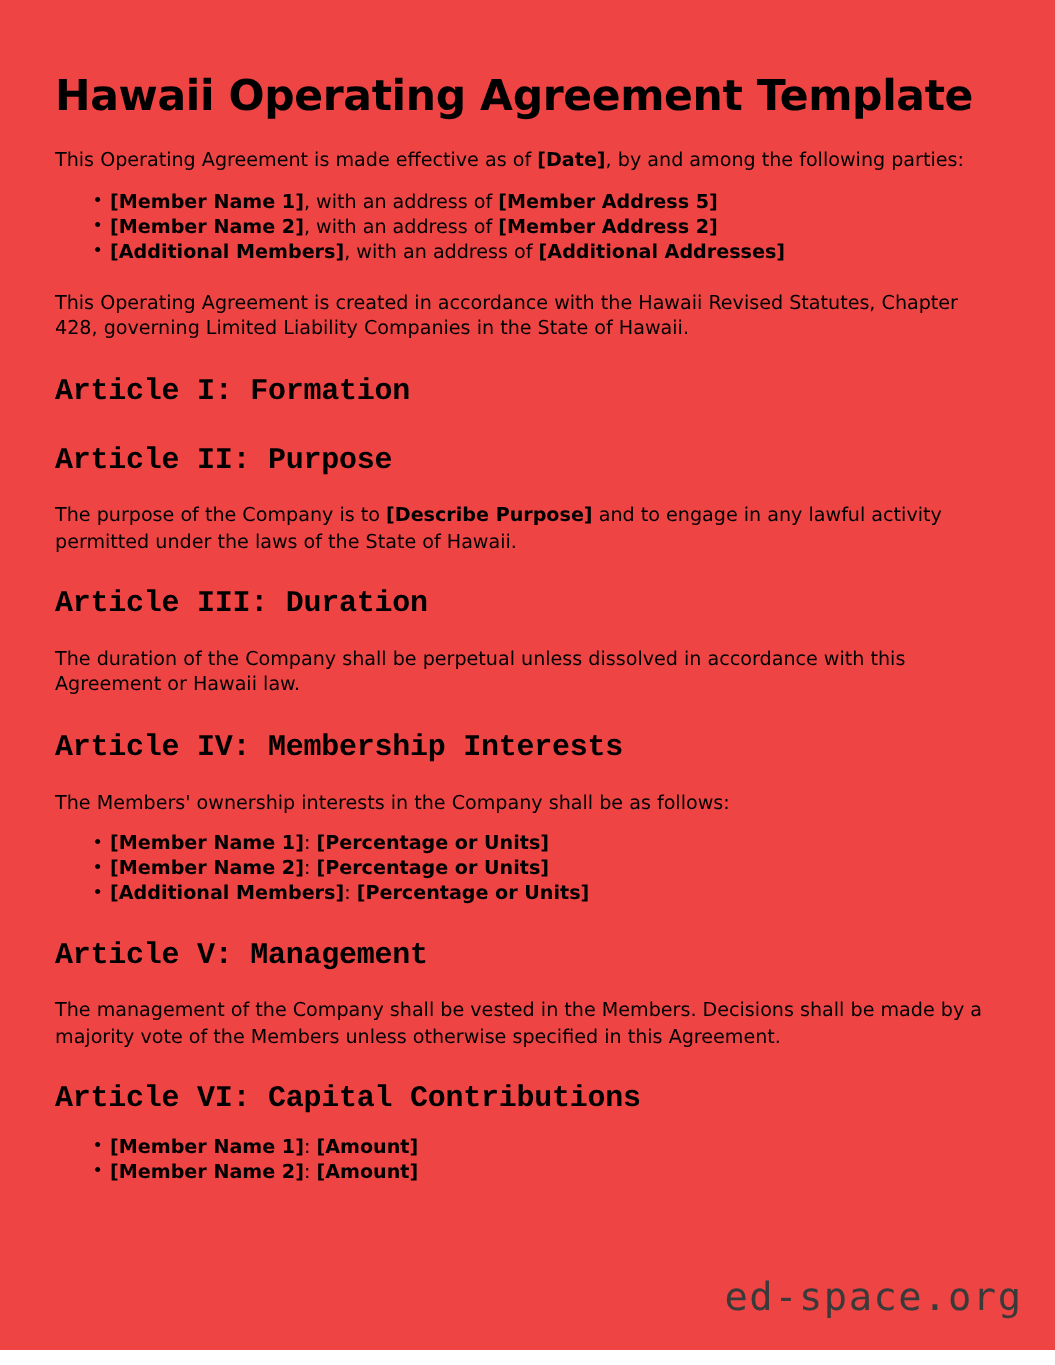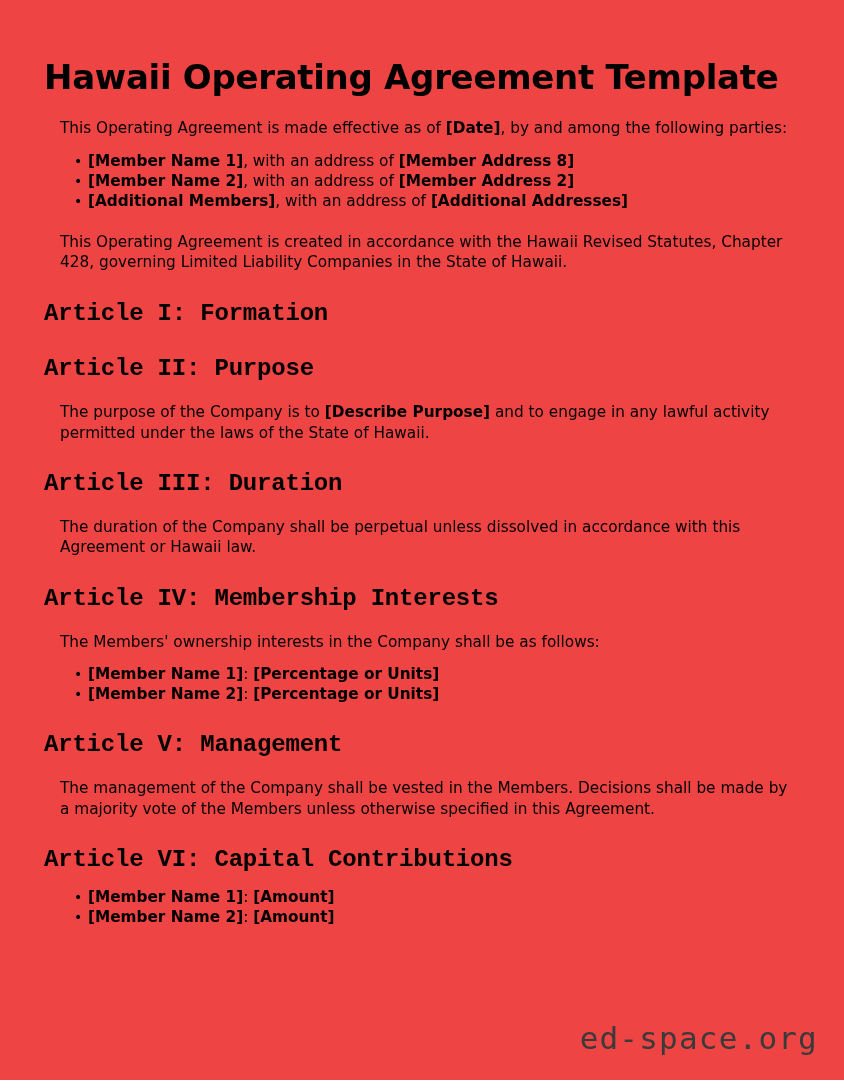--- a/index.html
+++ b/index.html
@@ -22,21 +22,21 @@
     font-size: 34px;
     font-weight: bold;
     letter-spacing: -0.3px;
     line-height: 1.15;
     margin: 14px 0 0 0;
     color: #000;
   }
   .para {
     font-size: 15.3px;
     line-height: 20.5px;
-    margin: 21px 0 0 16px;
+    margin: 21px 0 0 0;
     color: #000;
     max-width: 752px;
   }
   .para.tight {
     margin-top: 18px;
   }
   .article-head {
     font-size: 24px;
     font-weight: bold;
     line-height: 1.2;
@@ -80,40 +80,41 @@
 </head>
 <body>
 
 <div class="page">
 
   <h1 class="doc-title">Hawaii Operating Agreement Template</h1>
 
   <p class="para"><span>This Operating Agreement is made effective as of </span><b>[Date]</b><span>, by and among the following parties:</span></p>
 
   <ul class="bullets">
-    <li><b>[Member Name 1]</b><span>, with an address of </span><b>[Member Address 8]</b></li>
+    <li><b>[Member Name 1]</b><span>, with an address of </span><b>[Member Address 5]</b></li>
     <li><b>[Member Name 2]</b><span>, with an address of </span><b>[Member Address 2]</b></li>
     <li><b>[Additional Members]</b><span>, with an address of </span><b>[Additional Addresses]</b></li>
   </ul>
 
   <p class="para">This Operating Agreement is created in accordance with the Hawaii Revised Statutes, Chapter 428, governing Limited Liability Companies in the State of Hawaii.</p>
 
   <h2 class="article-head">Article I: Formation</h2>
 
   <h2 class="article-head">Article II: Purpose</h2>
   <p class="para tight"><span>The purpose of the Company is to </span><b>[Describe Purpose]</b><span> and to engage in any lawful activity permitted under the laws of the State of Hawaii.</span></p>
 
   <h2 class="article-head">Article III: Duration</h2>
   <p class="para tight">The duration of the Company shall be perpetual unless dissolved in accordance with this Agreement or Hawaii law.</p>
 
   <h2 class="article-head">Article IV: Membership Interests</h2>
   <p class="para tight">The Members' ownership interests in the Company shall be as follows:</p>
   <ul class="bullets">
     <li><b>[Member Name 1]</b><span>: </span><b>[Percentage or Units]</b></li>
     <li><b>[Member Name 2]</b><span>: </span><b>[Percentage or Units]</b></li>
+    <li><b>[Additional Members]</b><span>: </span><b>[Percentage or Units]</b></li>
   </ul>
 
   <h2 class="article-head">Article V: Management</h2>
   <p class="para tight">The management of the Company shall be vested in the Members. Decisions shall be made by a majority vote of the Members unless otherwise specified in this Agreement.</p>
 
   <h2 class="article-head">Article VI: Capital Contributions</h2>
   <ul class="bullets">
     <li><b>[Member Name 1]</b><span>: </span><b>[Amount]</b></li>
     <li><b>[Member Name 2]</b><span>: </span><b>[Amount]</b></li>
   </ul>

